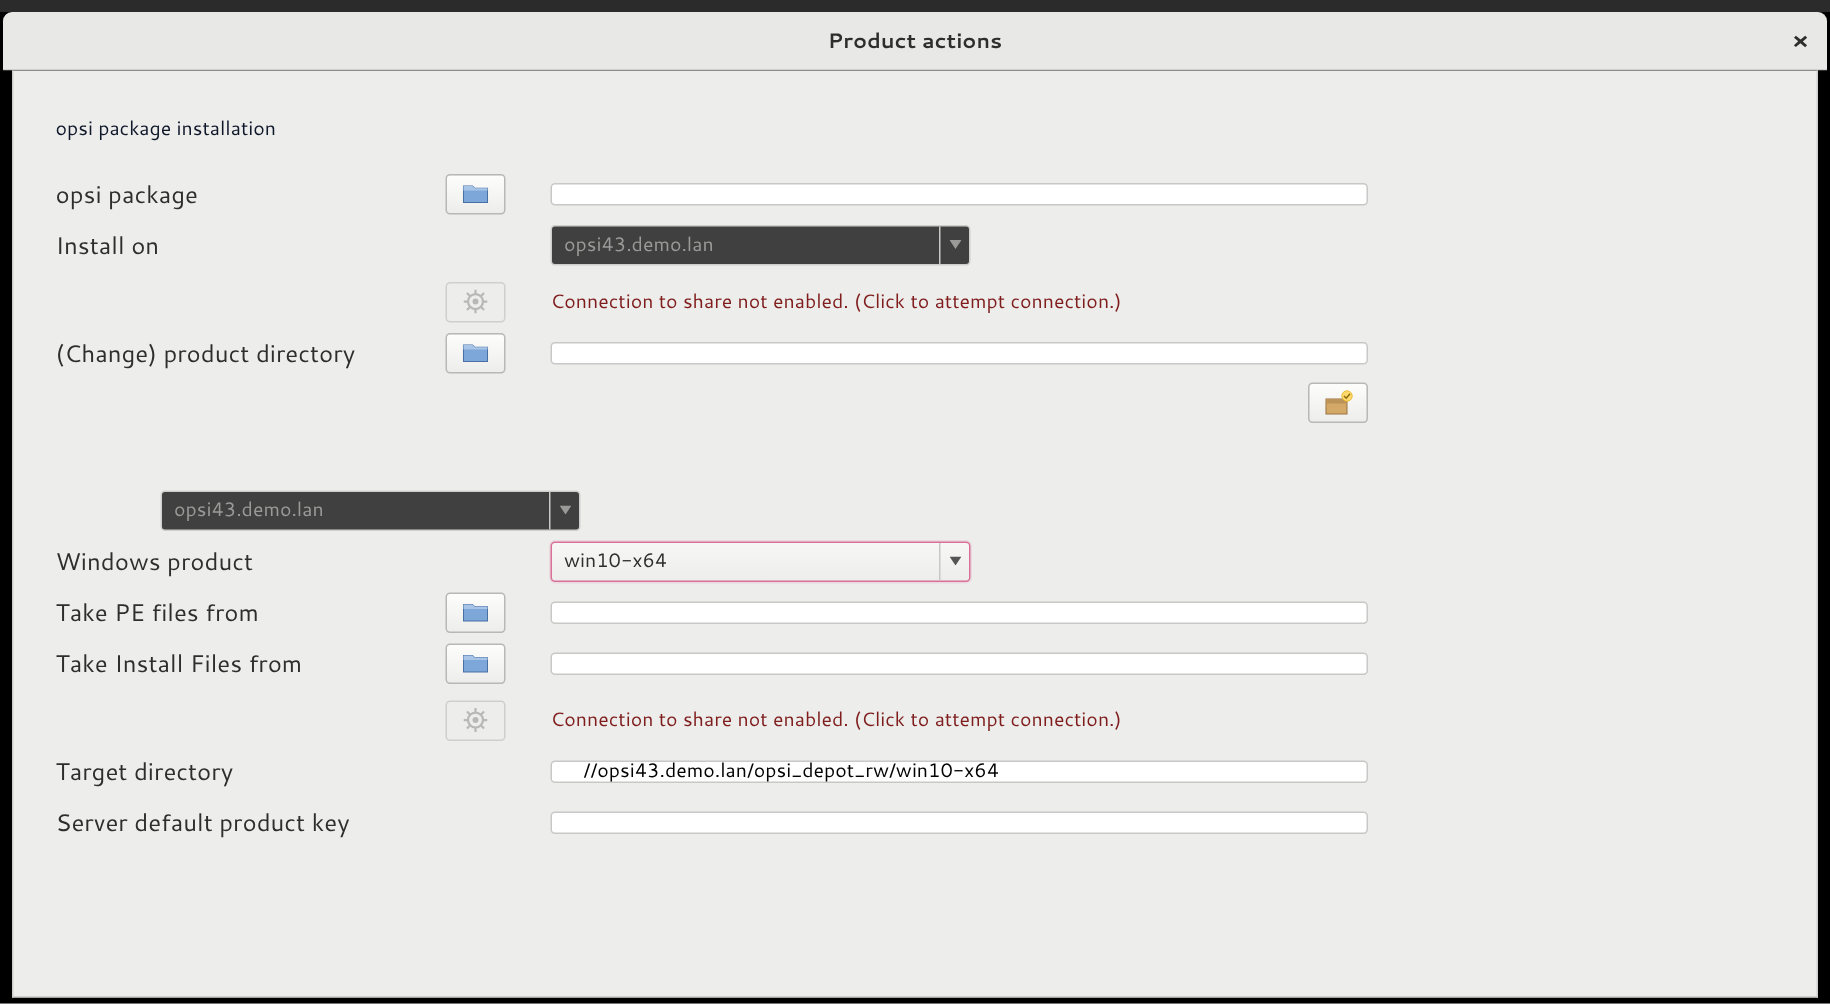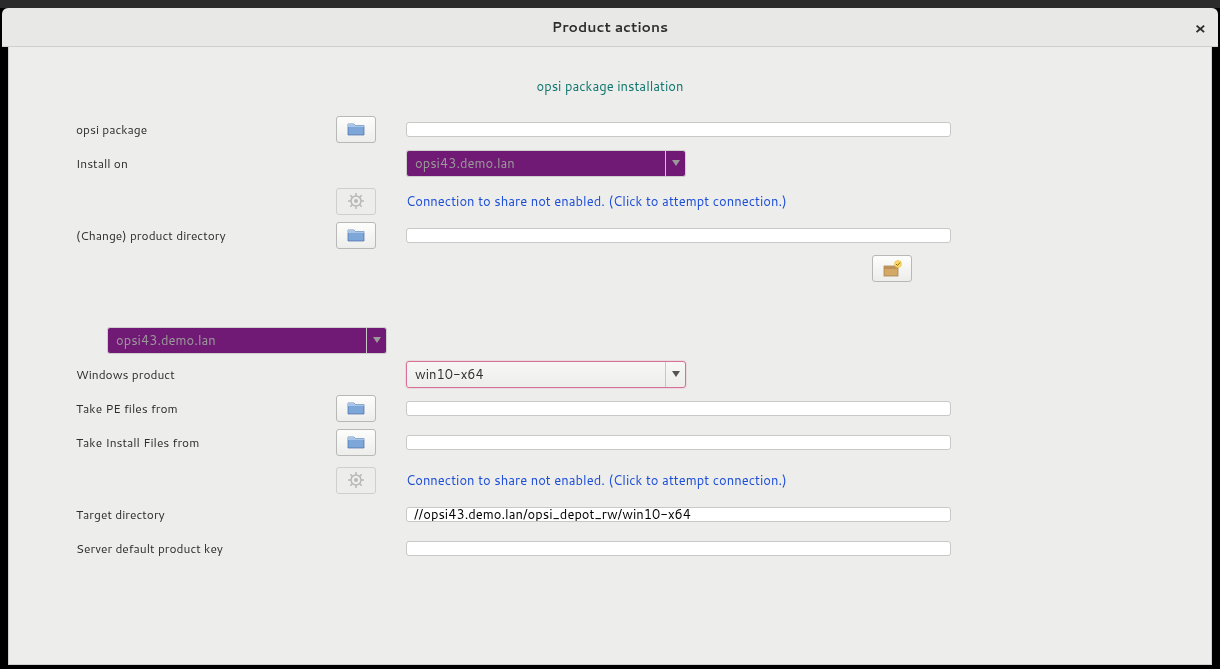--- a/index.html
+++ b/index.html
@@ -48,72 +48,71 @@
     }
     .window-content {
       background: #ededeb;
       margin: 0 8px;
       padding: 30px 28px;
       border: 1px solid #cfcfcd;
       border-top: none;
       height: 618px;
     }
     .section-title {
-      text-align: center;
+      text-align: left;
       margin-bottom: 20px;
       font-size: 13px;
-      color: #0f766e;
+      color: #0f172a;
     }
     .form-row {
       display: flex;
       align-items: center;
       min-height: 28px;
       margin-bottom: 6px;
     }
     .label-col {
       width: 260px;
       flex-shrink: 0;
-      font-size: 12px;
-      margin-left: 39px;
+      font-size: 16px;
     }
     .button-col {
       width: 70px;
       flex-shrink: 0;
       display: flex;
       justify-content: flex-start;
     }
     .field-col {
       flex: 1;
       max-width: 545px;
     }
     .text-input {
       width: 100%;
       height: 15px;
       background: #fff;
       border: 1px solid #c8c8c6;
       border-radius: 3px;
-      padding: 0 7px;
+      padding: 0 21px;
       font-size: 13px;
       font-family: inherit;
     }
     .select-wrap {
       position: relative;
       width: 280px;
       height: 27px;
       background: linear-gradient(#f7f7f5, #ededeb);
       border: 1px solid #b8b8b6;
       border-radius: 3px;
       display: flex;
       align-items: center;
       padding: 0 28px 0 8px;
       font-size: 13px;
     }
     .select-wrap.disabled {
       color: #9a9a98;
-      background: #701a75;
+      background: #404040;
       border-color: #cfcfcd;
     }
     .select-wrap.highlight {
       border-color: #d97097;
       box-shadow: 0 0 0 1px rgba(217,112,151,0.15);
     }
     .select-arrow {
       position: absolute;
       right: 0;
       top: 0;
@@ -151,21 +150,21 @@
     .gear-icon svg {
       width: 16px;
       height: 16px;
     }
     .package-icon svg {
       width: 20px;
       height: 18px;
     }
     .connection-text {
       font-size: 13px;
-      color: #1d4ed8;
+      color: #7f1d1d;
     }
     .action-row {
       display: flex;
       justify-content: flex-end;
       max-width: 875px;
       margin-top: 4px;
       margin-bottom: 4px;
     }
     .section-gap {
       height: 40px;

